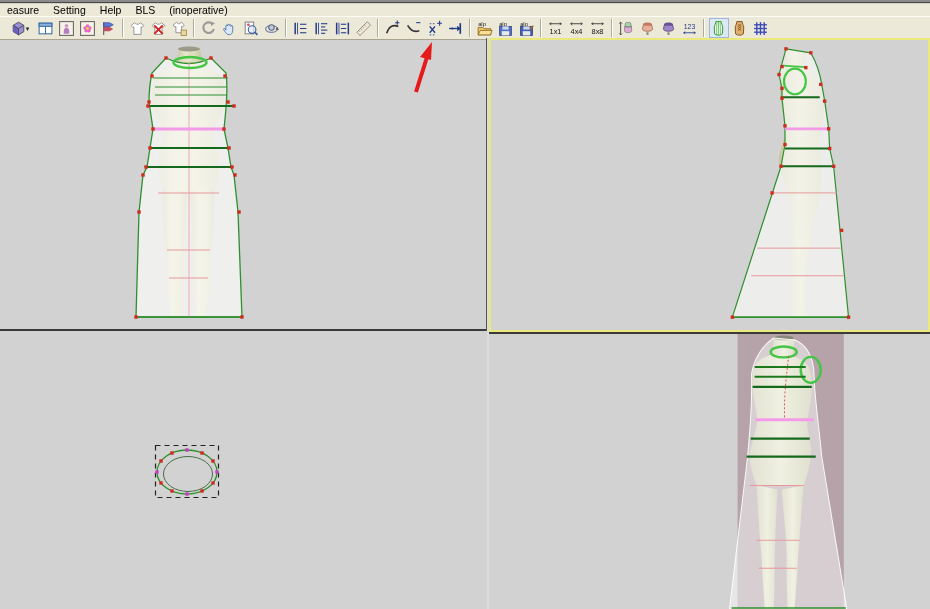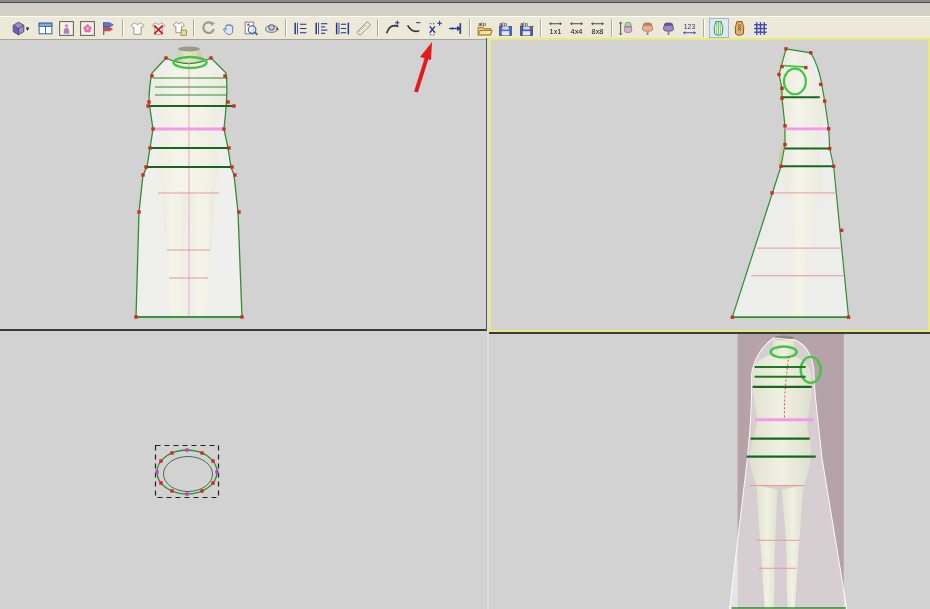--- a/index.html
+++ b/index.html
@@ -25,20 +25,27 @@
   .vp-br{left:489px;top:294px;width:441px;height:275px;}
   .v-divider{position:absolute;left:486px;top:-2px;width:3px;height:571px;background:#dcdcdc;border-left:1px solid #555;box-sizing:border-box;}
   svg.vpsvg{display:block;width:100%;height:100%;}
   .annotation-overlay{position:absolute;left:0;top:0;width:930px;height:609px;pointer-events:none;z-index:50;}
 </style>
 </head>
 <body>
 
 <div class="app">
   <div class="top-strip"></div>
+  <div class="menubar">
+      <span class="menu-item">easure</span>
+      <span class="menu-item">Setting</span>
+      <span class="menu-item">Help</span>
+      <span class="menu-item">BLS</span>
+      <span class="menu-item">(inoperative)</span>
+    </div>
   <div class="toolbar">
       <button class="tb-btn has-caret">
         <span class="tb-ic">
           <svg viewBox="0 0 16 16">
             <polygon points="3,5 8,2 13,5 13,11 8,14 3,11" fill="#9a8fd8" stroke="#444" stroke-width="0.8"></polygon>
             <polygon points="3,5 8,8 8,14 3,11" fill="#6b5fc0"></polygon>
             <polyline points="3,5 8,8 13,5" fill="none" stroke="#444" stroke-width="0.8"></polyline>
             <line x1="8" y1="8" x2="8" y2="14" stroke="#444" stroke-width="0.8"></line>
           </svg>
         </span>

